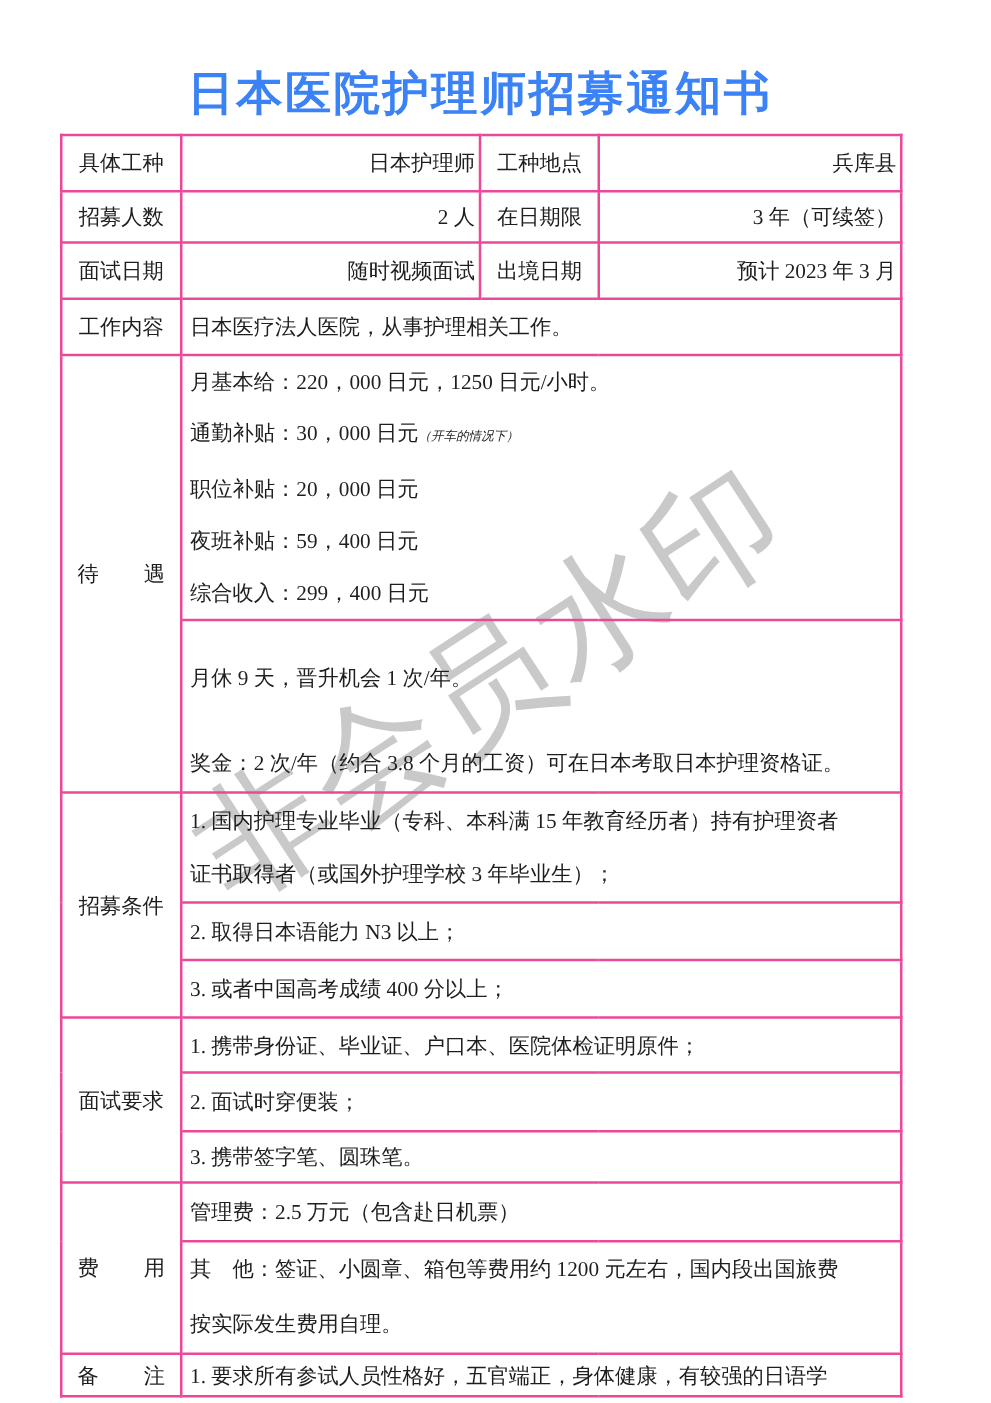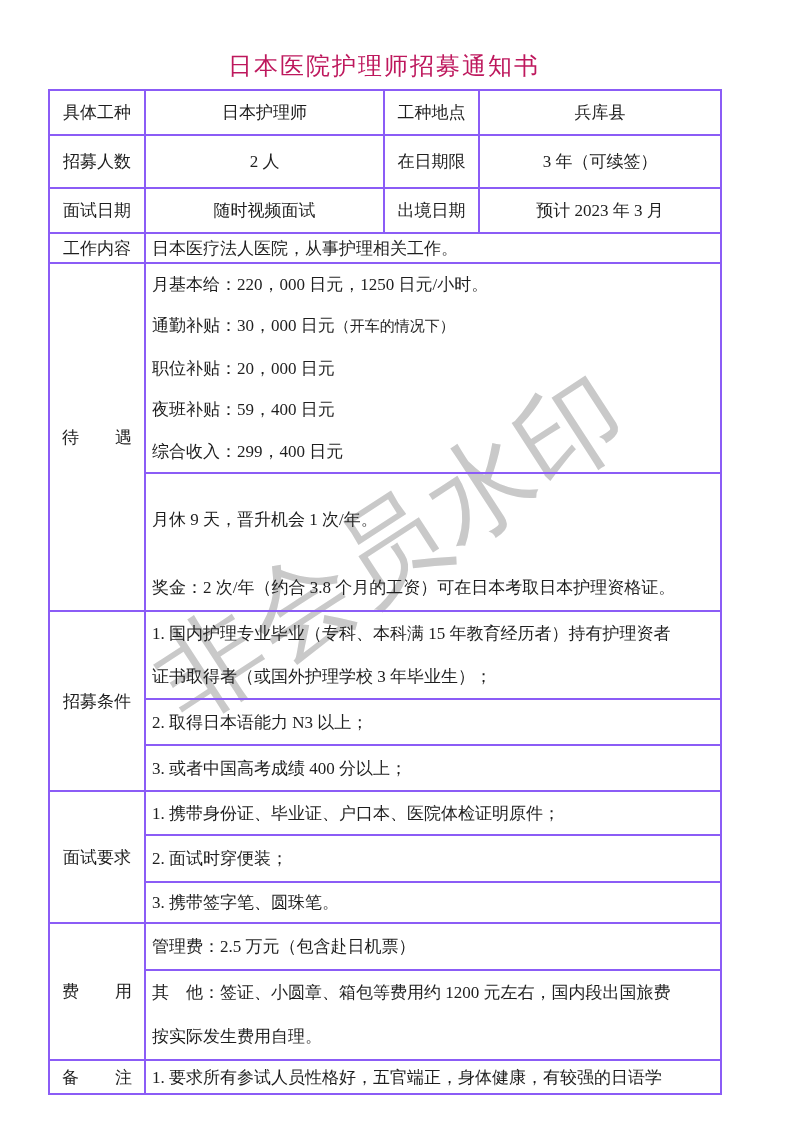--- a/index.html
+++ b/index.html
@@ -22,54 +22,54 @@
     z-index:0;
     user-select:none;
   }
   .doc {
     position:absolute;
     left:48px; top:50px;
     width:672px;
     z-index:1;
   }
   .title {
-    font-size:24px;
-    font-weight:400;
+    font-size:37px;
+    font-weight:700;
     letter-spacing:2px;
     text-align:center;
     margin:0 0 7px 0;
-    color:#be185d;
+    color:#3b82f6;
   }
   table.notice {
     border-collapse:collapse;
     table-layout:fixed;
     width:672px;
   }
   td {
-    border:2px solid #8b5cf6;
+    border:2px solid #ec4899;
     font-size:17px;
     padding:0;
     overflow:hidden;
     vertical-align:middle;
   }
   td.lab { text-align:center; padding:0 4px; }
   td.lab.spread {
     text-align:justify;
     text-align-last:justify;
     padding:0 12px;
     margin-top:36px;
   }
-  td.val { text-align:center; padding:0 3px;margin-left:48px; }
+  td.val { text-align:right; padding:0 3px;margin-left:48px; }
   td.content { text-align:left; padding:0 3px 0 6px; }
   .lines div { white-space:nowrap; }
   .salary div   { line-height:41.4px; }
   .benefit div  { line-height:44px;margin-top:24px; }
   .two43 div    { line-height:43px; }
   .two44 div    { line-height:44px; }
-  .sm { font-size:15px; }
+  .sm { font-size:10px;font-style:italic; }
 </style>
 </head>
 <body>
 
 <div class="watermark">非会员水印</div>
 
 <div class="doc">
   <h1 class="title">日本医院护理师招募通知书</h1>
 
   <table class="notice">
@@ -80,34 +80,34 @@
         <col style="width:242px">
     </colgroup>
 
     <tbody>
         <tr style="height:45px">
       <td class="lab">具体工种</td>
       <td class="val">日本护理师</td>
       <td class="lab">工种地点</td>
       <td class="val">兵库县</td>
     </tr>
-    <tr style="height:53px">
+    <tr style="height:41px">
       <td class="lab">招募人数</td>
       <td class="val">2 人</td>
       <td class="lab">在日期限</td>
       <td class="val">3 年（可续签）</td>
     </tr>
     <tr style="height:45px">
       <td class="lab">面试日期</td>
       <td class="val">随时视频面试</td>
       <td class="lab">出境日期</td>
       <td class="val">预计 2023 年 3 月</td>
     </tr>
 
-    <tr style="height:30px">
+    <tr style="height:45px">
       <td class="lab">工作内容</td>
       <td class="content" colspan="3">日本医疗法人医院，从事护理相关工作。</td>
     </tr>
 
     <tr style="height:207px">
       <td class="lab spread" rowspan="2">待遇</td>
       <td class="content" colspan="3">
         <div class="lines salary">
           <div>月基本给：220，000 日元，1250 日元/小时。</div>
           <div><span>通勤补贴：30，000 日元</span><span class="sm">（开车的情况下）</span></div>

